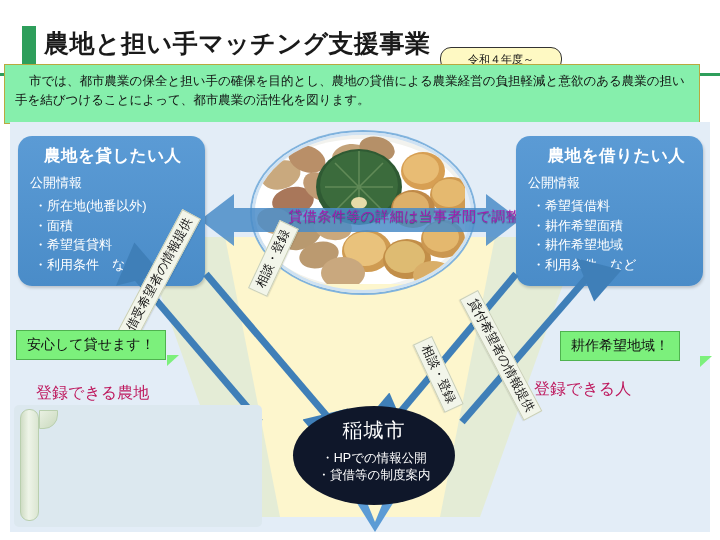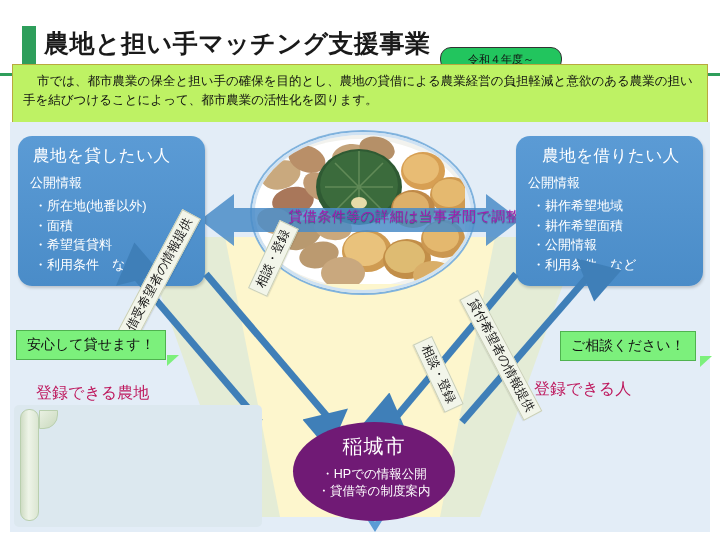--- a/index.html
+++ b/index.html
@@ -10,43 +10,43 @@
     overflow:hidden;
   }
   #root{position:relative;width:720px;height:540px;overflow:hidden;background:#fff;}
 
   
   .hdr{position:absolute;left:0;top:16px;width:576px;height:58px;}
   .hdr-bar{position:absolute;left:22px;top:10px;width:14px;height:38px;background:#2e9e5b;}
   .hdr-title{position:absolute;left:44px;top:11px;font-size:25px;font-weight:bold;color:#1a1a1a;
              letter-spacing:0.5px;white-space:nowrap;}
   .hdr-badge{position:absolute;right:14px;top:31px;width:120px;height:22px;border:1px solid #333;
-             border-radius:11px;background:#22c55e;display:flex;align-items:center;justify-content:center;
+             border-radius:11px;background:#fef9c3;display:flex;align-items:center;justify-content:center;
              font-size:11px;color:#111;text-align:center;}
   .hdr-rule{position:absolute;left:0;top:57px;width:720px;height:3px;background:#2e9e5b;}
 
   
-  .intro{position:absolute;left:12px;top:64px;width:696px;height:60px;
-         background:#bef264;border:1px solid #b9a93f;box-sizing:border-box;}
+  .intro{position:absolute;left:4px;top:64px;width:696px;height:60px;
+         background:#86efac;border:1px solid #b9a93f;box-sizing:border-box;}
   .intro-txt{position:absolute;left:10px;top:7px;width:676px;font-size:12.5px;line-height:19px;
              color:#111;text-indent:14px;}
 
   
   .panel{position:absolute;left:10px;top:122px;width:700px;height:410px;background:#e3edf7;}
 
   
   .funnel{position:absolute;left:10px;top:122px;width:700px;height:410px;}
 
   
   .pbox{position:absolute;width:187px;height:150px;border-radius:14px;
         background:linear-gradient(180deg,#5b9bd5 0%,#4a8cc8 100%);
         box-shadow:1px 2px 3px rgba(0,0,0,.18);color:#fff;box-sizing:border-box;padding:9px 12px;}
   .pbox-left{left:18px;top:136px;}
   .pbox-right{left:516px;top:136px;}
-  .pbox h3{margin:0 0 7px 3px;font-size:16.5px;font-weight:normal;letter-spacing:.5px;}
+  .pbox h3{margin:0 0 7px 14px;font-size:16.5px;font-weight:bold;letter-spacing:.5px;}
   .pbox .sub{font-size:13px;margin-bottom:1px;}
   .pbox ul{list-style:none;margin:4px;padding:0;}
   .pbox li{font-size:13px;line-height:19.5px;white-space:nowrap;}
   .pbox-right h3{text-align:center;}
 
   
   .photo{position:absolute;left:252px;top:132px;width:216px;height:155px;border-radius:50%;
          overflow:hidden;border:3px solid #cfe2f3;box-shadow:0 0 0 2px #7fb2dd;}
   .photo svg{display:block;}
 
@@ -91,22 +91,22 @@
   .scroll-inner p{margin:0;font-size:13px;line-height:18px;font-weight:bold;color:#111;}
   .scroll.right .scroll-inner{left:24px;bottom:26px;}
   .spine{position:absolute;left:6px;top:4px;width:19px;bottom:6px;
          background:linear-gradient(90deg,#cfdcc4 0%,#eef4e8 45%,#dbe6d2 100%);
          border:1px solid #b9cfae;border-radius:9px;box-sizing:border-box;}
   .curl{position:absolute;width:17px;height:17px;border:1px solid #b9cfae;border-radius:0 0 0 14px;
         background:linear-gradient(135deg,#e9f0e2,#c9d9bd);}
   .curl-tl{left:25px;top:5px;border-radius:0 0 14px 0;}
 
   
-  .city{position:absolute;left:293px;top:422px;width:162px;height:99px;border-radius:50%;
-        background:#701a75;color:#fff;text-align:center;box-sizing:border-box;padding-top:11px;}
+  .city{position:absolute;left:293px;top:406px;width:162px;height:99px;border-radius:50%;
+        background:#0f172a;color:#fff;text-align:center;box-sizing:border-box;padding-top:11px;}
   .city .cname{font-size:20px;letter-spacing:1px;}
   .city ul{list-style:none;margin:6px 0 14px 0;padding:0;}
   .city li{font-size:12.5px;line-height:17px;white-space:nowrap;}
   .city-tail{position:absolute;left:355px;top:500px;width:0;height:0;
              border-left:20px solid transparent;border-right:20px solid transparent;
              border-top:32px solid #5b9bd5;}
   .city-tail-in{position:absolute;left:366px;top:500px;width:0;height:0;
              border-left:9px solid transparent;border-right:9px solid transparent;
              border-top:22px solid #fdf6cd;}
 </style>
@@ -185,23 +185,23 @@
       <li>・面積</li>
       <li>・希望賃貸料</li>
       <li>・利用条件　など</li>
     </ul>
   </div>
 
   <div class="pbox pbox-right">
     <h3>農地を借りたい人</h3>
     <div class="sub">公開情報</div>
     <ul>
+      <li>・希望賃借料</li>
+      <li>・耕作希望面積</li>
       <li>・耕作希望地域</li>
-      <li>・耕作希望面積</li>
-      <li>・公開情報</li>
       <li>・利用条件　など</li>
     </ul>
   </div>
 
   <svg class="diag" viewBox="0 0 700 410">
     <defs>
       <marker id="mk-up-l" markerWidth="7" markerHeight="7" refX="3" refY="3" orient="auto">
         <path d="M0,6 L3,0 L6,6 z" fill="#3f7fb8"></path>
       </marker>
     </defs>
@@ -215,21 +215,21 @@
     <path d="M452,300 L582,150" stroke="#3f7fb8" stroke-width="7" fill="none" marker-end="url(#mk-up-l)"></path>
   </svg>
 
   <div class="dlabel dl-a">借受希望者の情報提供</div>
   <div class="dlabel dl-b">相談・登録</div>
   <div class="dlabel dl-c">相談・登録</div>
   <div class="dlabel dl-d">貸付希望者の情報提供</div>
 
   <div class="callout left">安心して貸せます！</div>
   <div class="tail tail-l"></div>
-  <div class="callout right">ご相談ください！</div>
+  <div class="callout right">耕作希望地域！</div>
   <div class="tail tail-r"></div>
 
   <div class="sectitle left">登録できる農地</div>
   <div class="sectitle right">登録できる人</div>
 
   <div class="scroll left">
     <div class="spine"></div>
     <div class="curl curl-tl"></div>
   </div>
 

